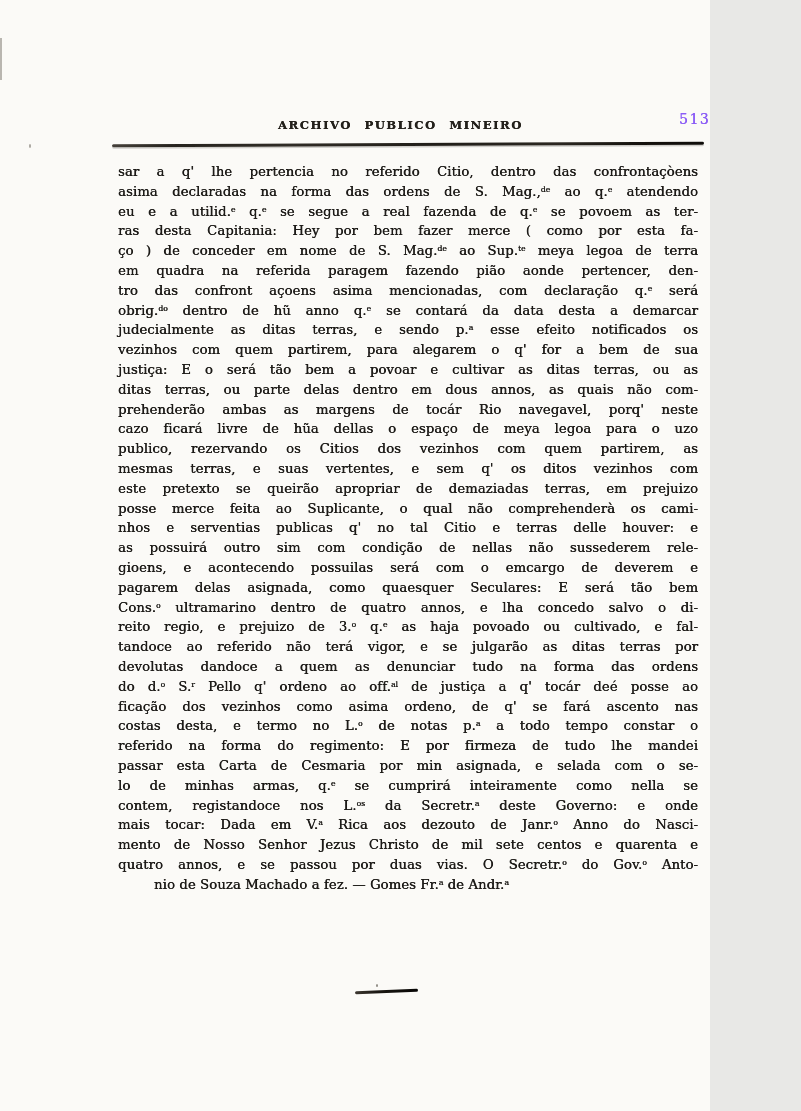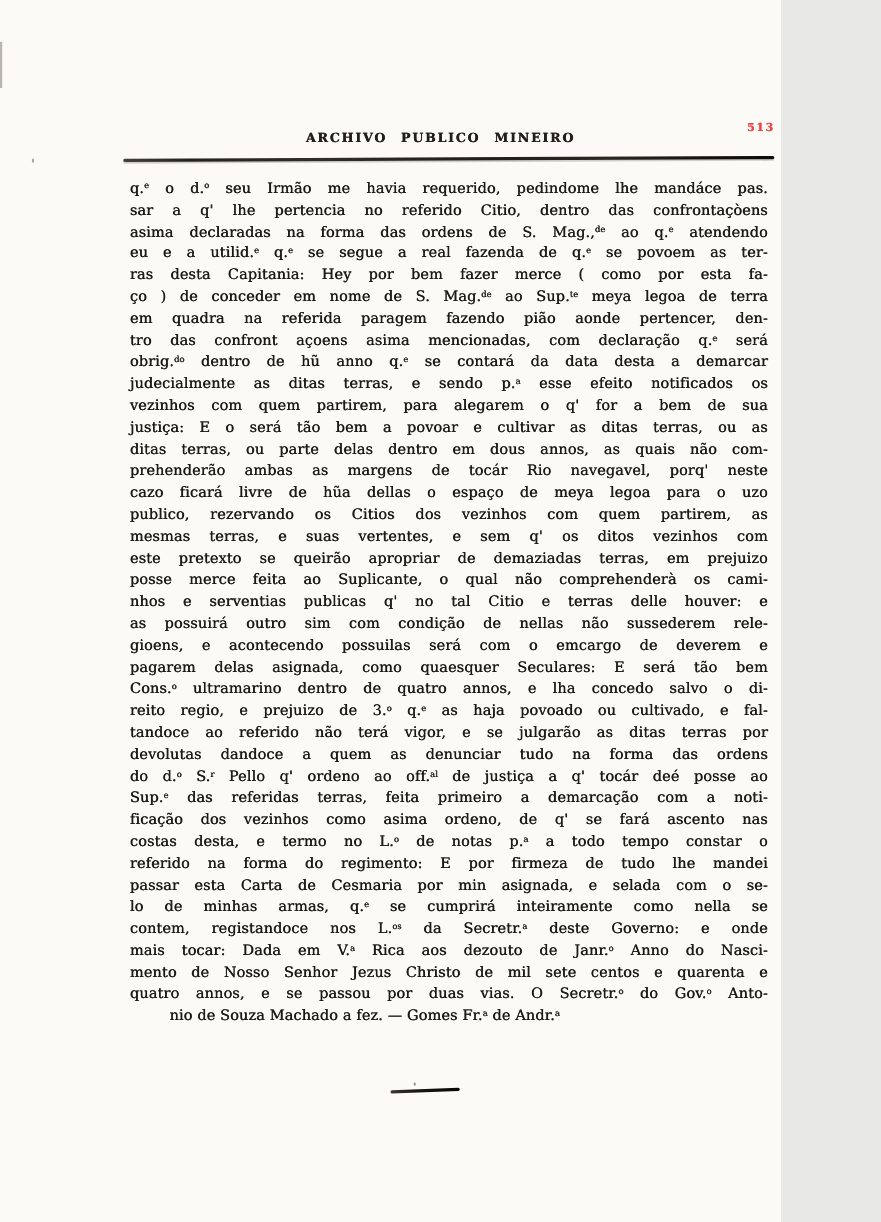--- a/index.html
+++ b/index.html
@@ -27,24 +27,24 @@
     letter-spacing: 1.6px;
     word-spacing: 7px;
     color: #23201b;
     text-shadow: 0.3px 0 currentColor;
     white-space: nowrap;
   }
   .page-number {
     position: absolute;
     top: 111px;
     left: 679px;
-    font-size: 10px;
-    font-weight: bold;
+    font-size: 14px;
+    font-weight: normal;
     letter-spacing: 1.5px;
-    color: #ef4444;
+    color: #8b5cf6;
     text-shadow: 0.3px 0 currentColor;
   }
   .header-rule {
     position: absolute;
     top: 143px;
     left: 112px;
     width: 592px;
     height: 2.8px;
     border-radius: 2px;
     background: linear-gradient(90deg,
@@ -127,21 +127,20 @@
   <div class="edge-mark"></div>
   <div class="speck-1"></div>
 
   <div class="running-title">ARCHIVO PUBLICO MINEIRO</div>
 
   <div class="page-number">513</div>
 
   <div class="header-rule"></div>
 
   <main class="body-text" id="body-text">
-      <div class="line">q.<sup>e</sup> o d.<sup>o</sup> seu Irmão me havia requerido, pedindome lhe mandáce pas.</div>
       <div class="line">sar a q' lhe pertencia no referido Citio, dentro das confrontaçòens</div>
       <div class="line">asima declaradas na forma das ordens de S. Mag.,<sup>de</sup> ao q.<sup>e</sup> atendendo</div>
       <div class="line">eu e a utilid.<sup>e</sup> q.<sup>e</sup> se segue a real fazenda de q.<sup>e</sup> se povoem as ter-</div>
       <div class="line">ras desta Capitania: Hey por bem fazer merce ( como por esta fa-</div>
       <div class="line">ço ) de conceder em nome de S. Mag.<sup>de</sup> ao Sup.<sup>te</sup> meya legoa de terra</div>
       <div class="line">em quadra na referida paragem fazendo pião aonde pertencer, den-</div>
       <div class="line">tro das confront açoens asima mencionadas, com declaração q.<sup>e</sup> será</div>
       <div class="line">obrig.<sup>do</sup> dentro de hũ anno q.<sup>e</sup> se contará da data desta a demarcar</div>
       <div class="line">judecialmente as ditas terras, e sendo p.<sup>a</sup> esse efeito notificados os</div>
       <div class="line">vezinhos com quem partirem, para alegarem o q' for a bem de sua</div>
@@ -155,21 +154,20 @@
       <div class="line">posse merce feita ao Suplicante, o qual não comprehenderà os cami-</div>
       <div class="line">nhos e serventias publicas q' no tal Citio e terras delle houver: e</div>
       <div class="line">as possuirá outro sim com condição de nellas não sussederem rele-</div>
       <div class="line">gioens, e acontecendo possuilas será com o emcargo de deverem e</div>
       <div class="line">pagarem delas asignada, como quaesquer Seculares: E será tão bem</div>
       <div class="line">Cons.<sup>o</sup> ultramarino dentro de quatro annos, e lha concedo salvo o di-</div>
       <div class="line">reito regio, e prejuizo de 3.<sup>o</sup> q.<sup>e</sup> as haja povoado ou cultivado, e fal-</div>
       <div class="line">tandoce ao referido não terá vigor, e se julgarão as ditas terras por</div>
       <div class="line">devolutas dandoce a quem as denunciar tudo na forma das ordens</div>
       <div class="line">do d.<sup>o</sup> S.<sup>r</sup> Pello q' ordeno ao off.<sup>al</sup> de justiça a q' tocár deé posse ao</div>
-      <div class="line">Sup.<sup>e</sup> das referidas terras, feita primeiro a demarcação com a noti-</div>
       <div class="line">ficação dos vezinhos como asima ordeno, de q' se fará ascento nas</div>
       <div class="line">costas desta, e termo no L.<sup>o</sup> de notas p.<sup>a</sup> a todo tempo constar o</div>
       <div class="line">referido na forma do regimento: E por firmeza de tudo lhe mandei</div>
       <div class="line">passar esta Carta de Cesmaria por min asignada, e selada com o se-</div>
       <div class="line">lo de minhas armas, q.<sup>e</sup> se cumprirá inteiramente como nella se</div>
       <div class="line">contem, registandoce nos L.<sup>os</sup> da Secretr.<sup>a</sup> deste Governo: e onde</div>
       <div class="line">mais tocar: Dada em V.<sup>a</sup> Rica aos dezouto de Janr.<sup>o</sup> Anno do Nasci-</div>
       <div class="line">mento de Nosso Senhor Jezus Christo de mil sete centos e quarenta e</div>
       <div class="line">quatro annos, e se passou por duas vias. O Secretr.<sup>o</sup> do Gov.<sup>o</sup> Anto-</div>
       <div class="line no-just">nio de Souza Machado a fez. — Gomes Fr.<sup>a</sup> de Andr.<sup>a</sup></div>

